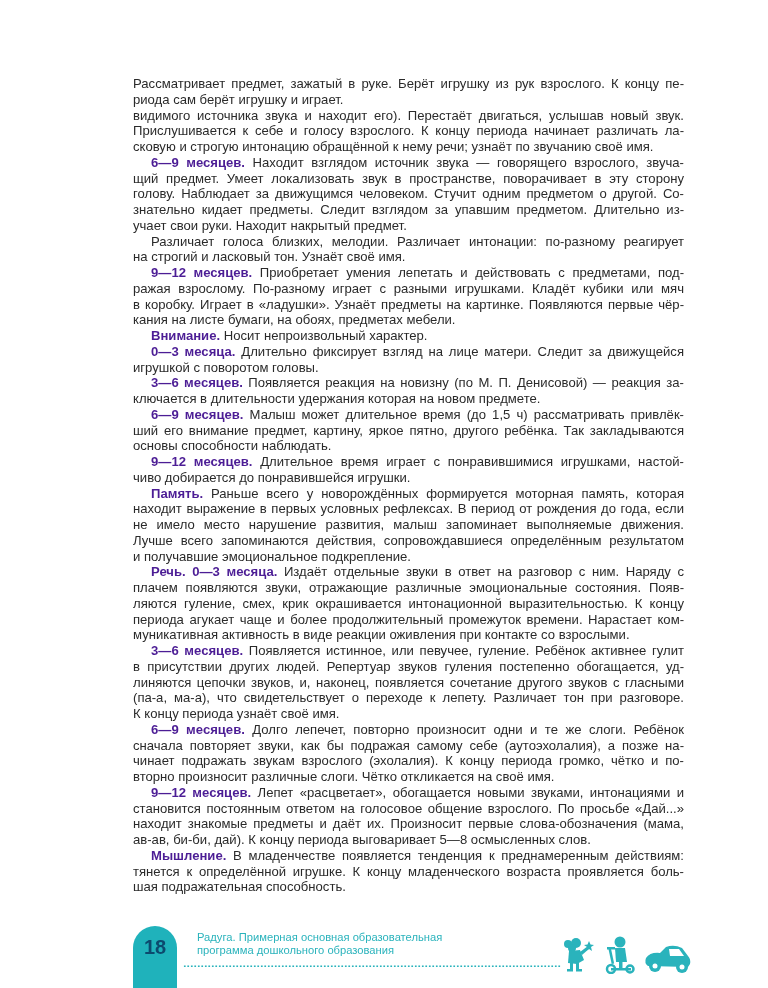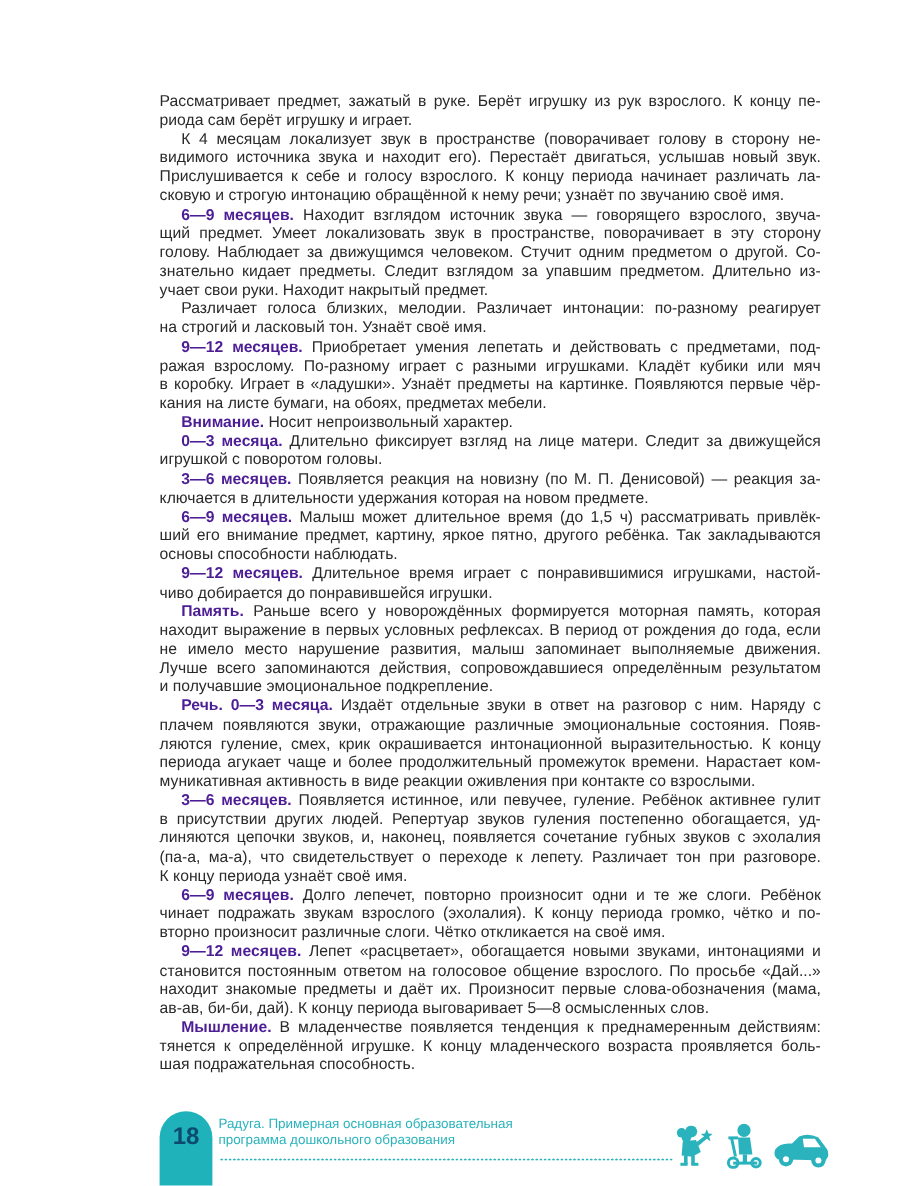--- a/index.html
+++ b/index.html
@@ -19,41 +19,40 @@
   .page-tab {
     position: absolute; left: 133px; top: 926px; width: 44px; height: 62px;
     background: #1fb2bb; border-radius: 22px 22px 0 0;
     display: flex; align-items: flex-start; justify-content: center;
   }
   .page-num {
     margin-top: 10px; font-family: "Liberation Sans", sans-serif; font-weight: bold;
     font-size: 20px; color: #0c4a6e;
   }
   .footer-title {
-    position: absolute; left: 182px; top: 931px; font-family: "Liberation Sans", sans-serif;
+    position: absolute; left: 197px; top: 931px; font-family: "Liberation Sans", sans-serif;
     font-size: 11.2px; line-height: 13px; color: #2ab3bc;
   }
   .dots {
     position: absolute; left: 183px; top: 965px; width: 378px; height: 2px;
     background-image: radial-gradient(circle, #2ab3bc 1px, transparent 1.2px);
     background-size: 3.5px 3px; background-repeat: repeat-x;
   }
   .icon-wrap { position: absolute; }
 </style>
 </head>
 <body>
 
 <div class="page">
   <div class="text-block" id="text-block">
       <div>
         <span class="line"><span>Рассматривает предмет, зажатый в руке. Берёт игрушку из рук взрослого. К концу пе-</span></span>
         <span class="line last"><span>риода сам берёт игрушку и играет.</span></span>
       </div>
       <div>
-        <span class="line indent"><span>К 4 месяцам локализует звук в пространстве (поворачивает голову в сторону не-</span></span>
         <span class="line"><span>видимого источника звука и находит его). Перестаёт двигаться, услышав новый звук.</span></span>
         <span class="line"><span>Прислушивается к себе и голосу взрослого. К концу периода начинает различать ла-</span></span>
         <span class="line last"><span>сковую и строгую интонацию обращённой к нему речи; узнаёт по звучанию своё имя.</span></span>
       </div>
       <div>
         <span class="line indent"><span class="b">6—9 месяцев.</span><span> Находит взглядом источник звука — говорящего взрослого, звуча-</span></span>
         <span class="line"><span>щий предмет. Умеет локализовать звук в пространстве, поворачивает в эту сторону</span></span>
         <span class="line"><span>голову. Наблюдает за движущимся человеком. Стучит одним предметом о другой. Со-</span></span>
         <span class="line"><span>знательно кидает предметы. Следит взглядом за упавшим предметом. Длительно из-</span></span>
         <span class="line last"><span>учает свои руки. Находит накрытый предмет.</span></span>
@@ -98,26 +97,27 @@
       <div>
         <span class="line indent"><span class="b">Речь. 0—3 месяца.</span><span> Издаёт отдельные звуки в ответ на разговор с ним. Наряду с</span></span>
         <span class="line"><span>плачем появляются звуки, отражающие различные эмоциональные состояния. Появ-</span></span>
         <span class="line"><span>ляются гуление, смех, крик окрашивается интонационной выразительностью. К концу</span></span>
         <span class="line"><span>периода агукает чаще и более продолжительный промежуток времени. Нарастает ком-</span></span>
         <span class="line last"><span>муникативная активность в виде реакции оживления при контакте со взрослыми.</span></span>
       </div>
       <div>
         <span class="line indent"><span class="b">3—6 месяцев.</span><span> Появляется истинное, или певучее, гуление. Ребёнок активнее гулит</span></span>
         <span class="line"><span>в присутствии других людей. Репертуар звуков гуления постепенно обогащается, уд-</span></span>
-        <span class="line"><span>линяются цепочки звуков, и, наконец, появляется сочетание губных звуков с эхолалия</span></span>
+        <span class="line"><span>линяются цепочки звуков, и, наконец, появляется сочетание другого звуков с гласными</span></span>
         <span class="line"><span>(</span><span class="i">па-а</span><span>, </span><span class="i">ма-а</span><span>), что свидетельствует о переходе к лепету. Различает тон при разговоре.</span></span>
         <span class="line last"><span>К концу периода узнаёт своё имя.</span></span>
       </div>
       <div>
         <span class="line indent"><span class="b">6—9 месяцев.</span><span> Долго лепечет, повторно произносит одни и те же слоги. Ребёнок</span></span>
+        <span class="line"><span>сначала повторяет звуки, как бы подражая самому себе (аутоэхолалия), а позже на-</span></span>
         <span class="line"><span>чинает подражать звукам взрослого (эхолалия). К концу периода громко, чётко и по-</span></span>
         <span class="line last"><span>вторно произносит различные слоги. Чётко откликается на своё имя.</span></span>
       </div>
       <div>
         <span class="line indent"><span class="b">9—12 месяцев.</span><span> Лепет «расцветает», обогащается новыми звуками, интонациями и</span></span>
         <span class="line"><span>становится постоянным ответом на голосовое общение взрослого. По просьбе «Дай...»</span></span>
         <span class="line"><span>находит знакомые предметы и даёт их. Произносит первые слова-обозначения (</span><span class="i">мама</span><span>,</span></span>
         <span class="line last"><span class="i">ав-ав</span><span>, </span><span class="i">би-би</span><span>, </span><span class="i">дай</span><span>). К концу периода выговаривает 5—8 осмысленных слов.</span></span>
       </div>
       <div>

